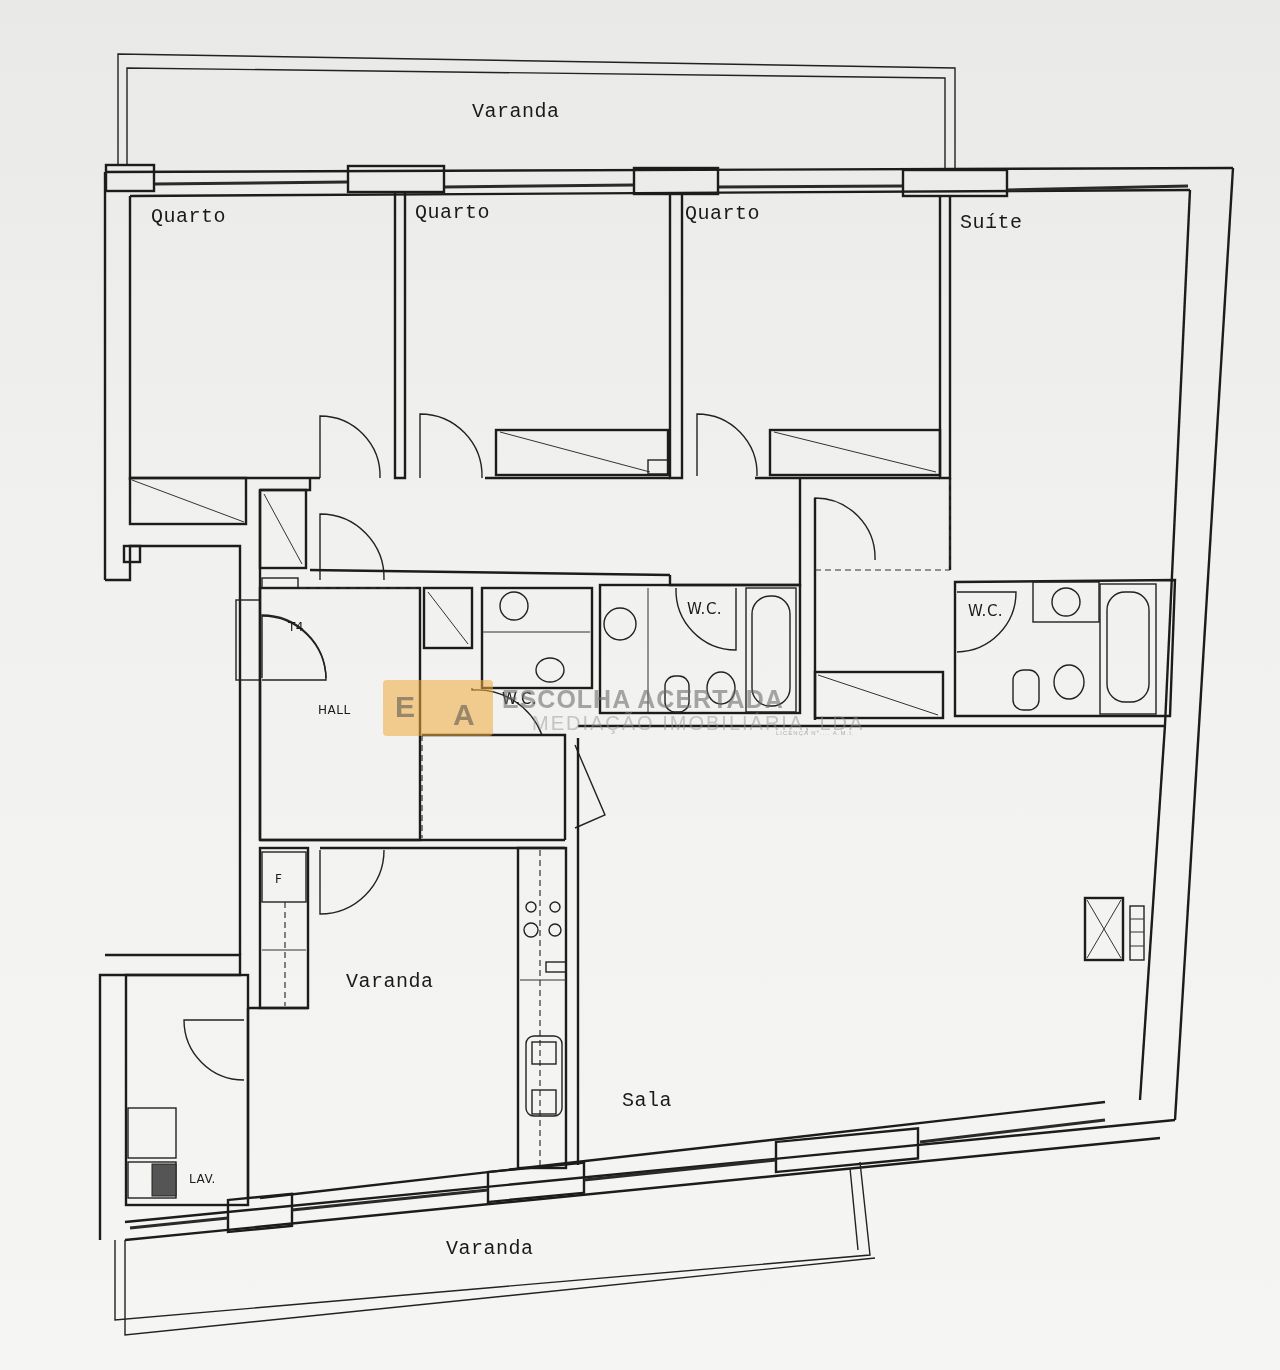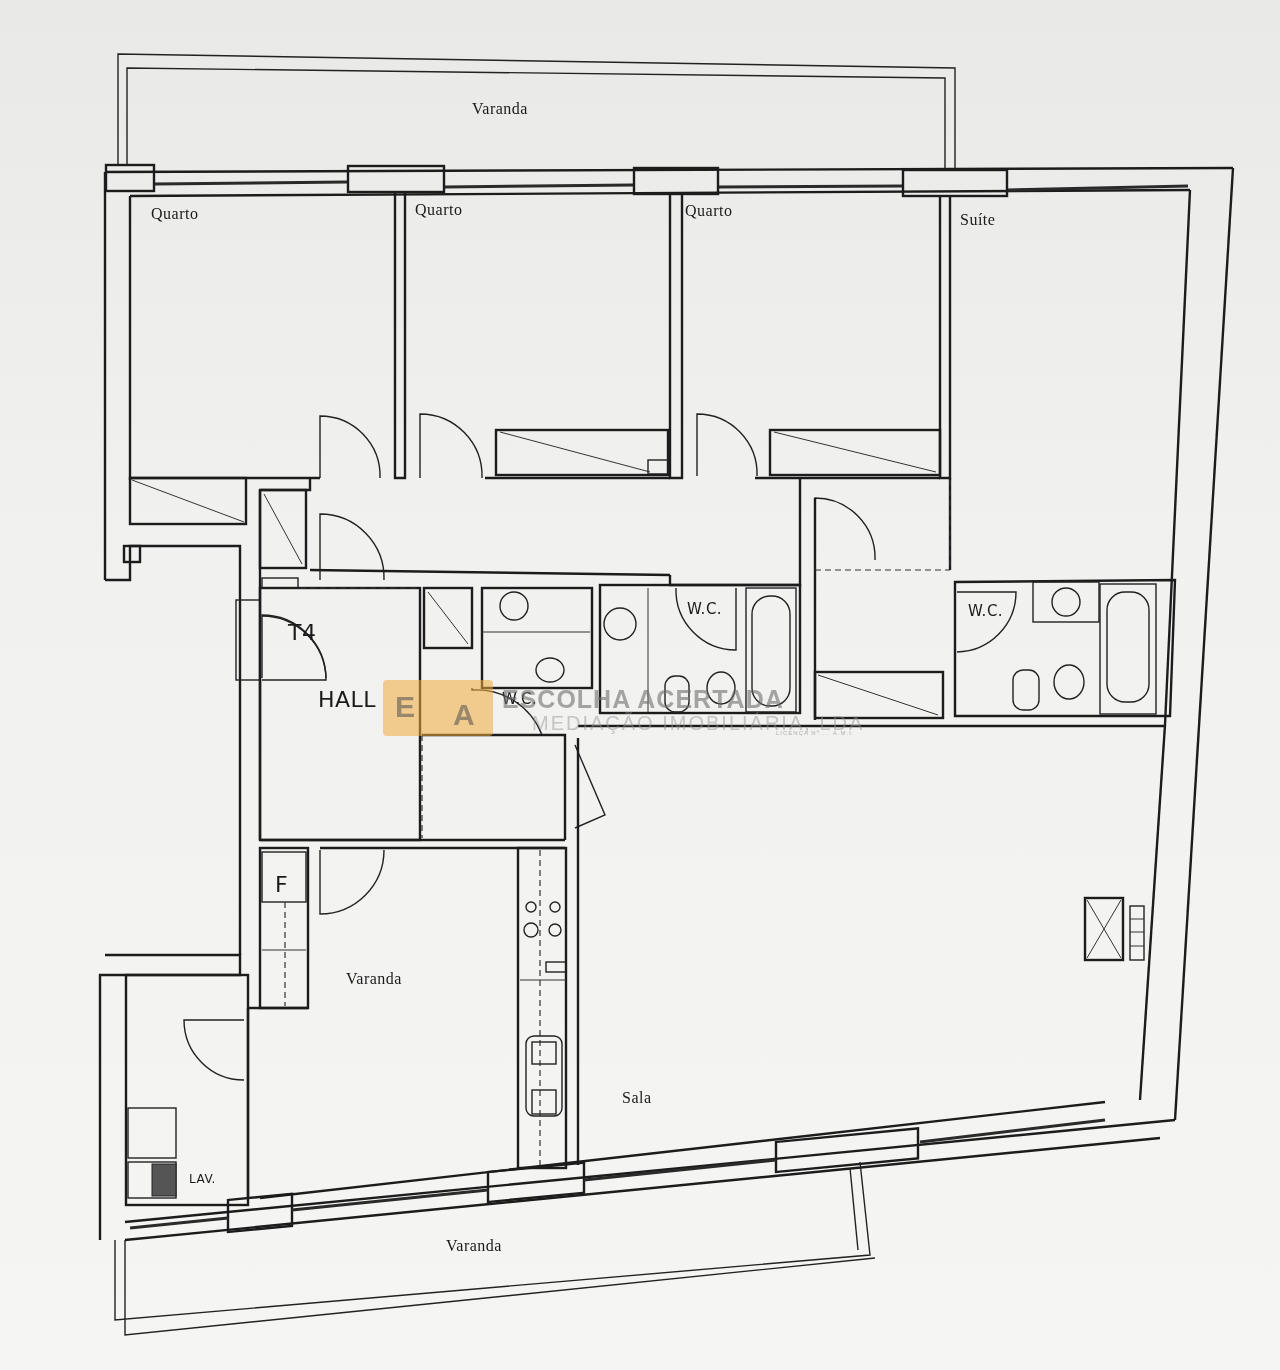--- a/index.html
+++ b/index.html
@@ -4,22 +4,22 @@
 <style>
   html, body { margin: 0; padding: 0; }
   body { width: 1280px; height: 1370px; background: #ececec; overflow: hidden; position: relative; font-family: "DejaVu Sans", sans-serif; }
   #paper { position: absolute; left: 0; top: 0; width: 1280px; height: 1370px; background: linear-gradient(180deg, #e9e9e8 0%, #f1f1f0 40%, #f5f5f4 100%); }
   svg.plan { position: absolute; left: 0; top: 0; }
   .w { stroke: #1c1c1c; stroke-width: 2.4; fill: none; stroke-linejoin: miter; }
   .t { stroke: #222; stroke-width: 1.4; fill: none; }
   .thin { stroke: #333; stroke-width: 1; fill: none; }
   .dash { stroke: #333; stroke-width: 1.2; fill: none; stroke-dasharray: 6 4; }
   .win { stroke: #2a2a2a; stroke-width: 3; fill: none; }
-  .lbl { position: absolute; font-family: Liberation Serif, serif; font-size: 16px; color: #1a1a1a; letter-spacing: 0.5px; white-space: nowrap; }
-  .lbl-sans { font-family: "DejaVu Sans", sans-serif; font-size: 22px; }
+  .lbl { position: absolute; font-family: Liberation Mono, monospace; font-size: 20px; color: #1a1a1a; letter-spacing: 0.5px; white-space: nowrap; }
+  .lbl-sans { font-family: "DejaVu Sans", sans-serif; font-size: 12px; }
   #wm-logo { position: absolute; left: 383px; top: 680px; width: 110px; height: 56px; background: rgba(240,170,60,0.55); border-radius: 4px; }
   #wm-logo span { position: absolute; font-family: "Liberation Sans", sans-serif; font-weight: bold; font-size: 30px; color: rgba(80,80,80,0.55); }
   #wm-name { position: absolute; left: 502px; top: 685px; font-family: "Liberation Sans", sans-serif; font-weight: bold; font-size: 25px; color: rgba(110,110,110,0.6); letter-spacing: 1px; }
   #wm-sub { position: absolute; left: 532px; top: 712px; font-family: "Liberation Sans", sans-serif; font-size: 20px; color: rgba(150,150,150,0.5); letter-spacing: 2px; }
   #wm-lic { position: absolute; left: 776px; top: 730px; font-family: "Liberation Sans", sans-serif; font-size: 6px; color: rgba(130,130,130,0.6); letter-spacing: 1px; }
 </style>
 </head>
 <body>
 
 <div id="paper">
@@ -214,21 +214,21 @@
     <line class="t" x1="850" y1="1168" x2="858" y2="1250"></line>
   </g>
 </svg>
 
 <div class="lbl" style="left:472px;top:100px;">Varanda</div>
 <div class="lbl" style="left:151px;top:205px;">Quarto</div>
 <div class="lbl" style="left:415px;top:201px;">Quarto</div>
 <div class="lbl" style="left:685px;top:202px;">Quarto</div>
 <div class="lbl" style="left:960px;top:211px;text-align:right;">Suíte</div>
 <div class="lbl lbl-sans" style="left:288px;top:620px;">T4</div>
-<div class="lbl lbl-sans" style="left:318px;top:687px;">HALL</div>
+<div class="lbl lbl-sans" style="left:318px;top:703px;">HALL</div>
 <div class="lbl lbl-sans" style="left:502px;top:690px;font-size:15px;">W.C.</div>
 <div class="lbl lbl-sans" style="left:687px;top:600px;font-size:15px;">W.C.</div>
 <div class="lbl lbl-sans" style="left:968px;top:602px;font-size:15px;">W.C.</div>
 <div class="lbl lbl-sans" style="left:275px;top:872px;">F</div>
 <div class="lbl" style="left:346px;top:970px;">Varanda</div>
 <div class="lbl lbl-sans" style="left:189px;top:1172px;font-size:12px;">LAV.</div>
 <div class="lbl" style="left:622px;top:1089px;">Sala</div>
 <div class="lbl" style="left:446px;top:1237px;">Varanda</div>
 
 <div id="wm-logo">

